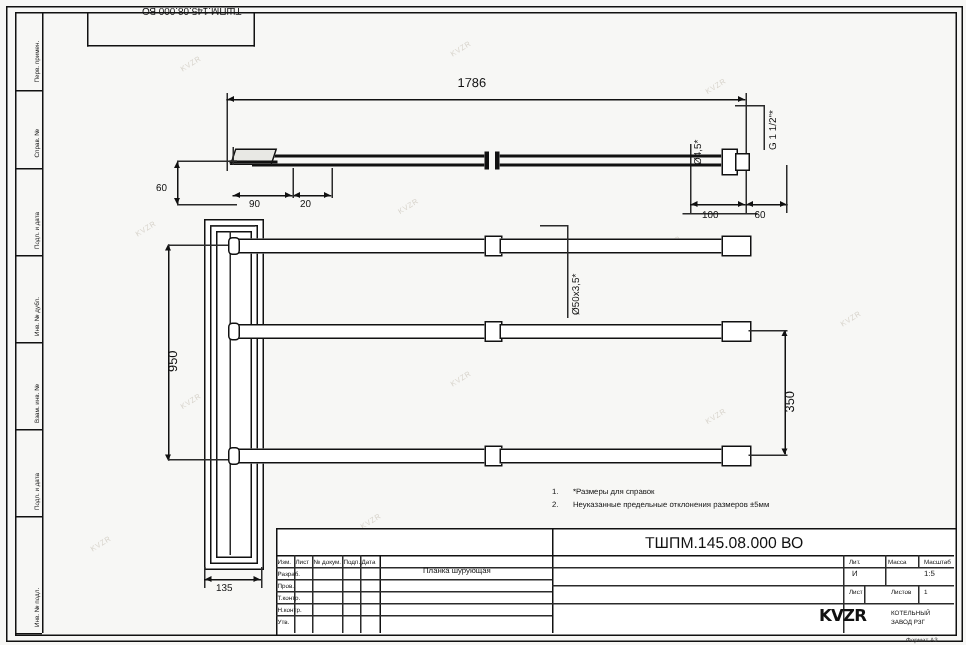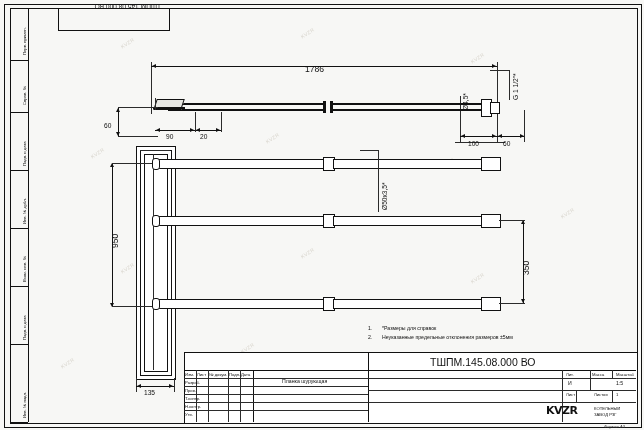--- a/index.html
+++ b/index.html
@@ -76,21 +76,21 @@
   <div class="txt md" style="left:161px;top:10px;transform-origin:0 0;transform:rotate(180deg);">ТШПМ.145.08.000 ВО</div>
 
   <div class="ln v thin" style="left:151px;top:62px;height:52px;"></div>
   <div class="ln v thin" style="left:497px;top:62px;height:42px;"></div>
   <div class="ln v thin" style="left:460px;top:96px;height:46px;"></div>
   <div class="ln v thin" style="left:497px;top:110px;height:32px;"></div>
 
   <div class="dim" style="left:151px;top:66px;width:346px;"></div>
   <div class="arrow-l" style="left:152px;top:64px;"></div>
   <div class="arrow-r" style="left:492px;top:64px;"></div>
-  <div class="txt lg" style="left:305px;top:64px;">1786</div>
+  <div class="txt lg" style="left:305px;top:50px;">1786</div>
 
   <div class="ln h thick" style="left:168px;top:103px;width:155px;height:2px;"></div>
   <div class="ln h thick" style="left:168px;top:109px;width:155px;height:2px;"></div>
   <div class="ln h thick" style="left:323px;top:101px;width:3px;height:12px;"></div>
   <div class="ln h thick" style="left:330px;top:101px;width:3px;height:12px;"></div>
   <div class="ln h thick" style="left:333px;top:103px;width:148px;height:2px;"></div>
   <div class="ln h thick" style="left:333px;top:109px;width:148px;height:2px;"></div>
 
   <div class="abs" style="left:481px;top:99px;width:9px;height:16px;border:1px solid #111;background:#fff;"></div>
   <div class="abs" style="left:490px;top:102px;width:8px;height:10px;border:1px solid #111;background:#fff;"></div>

